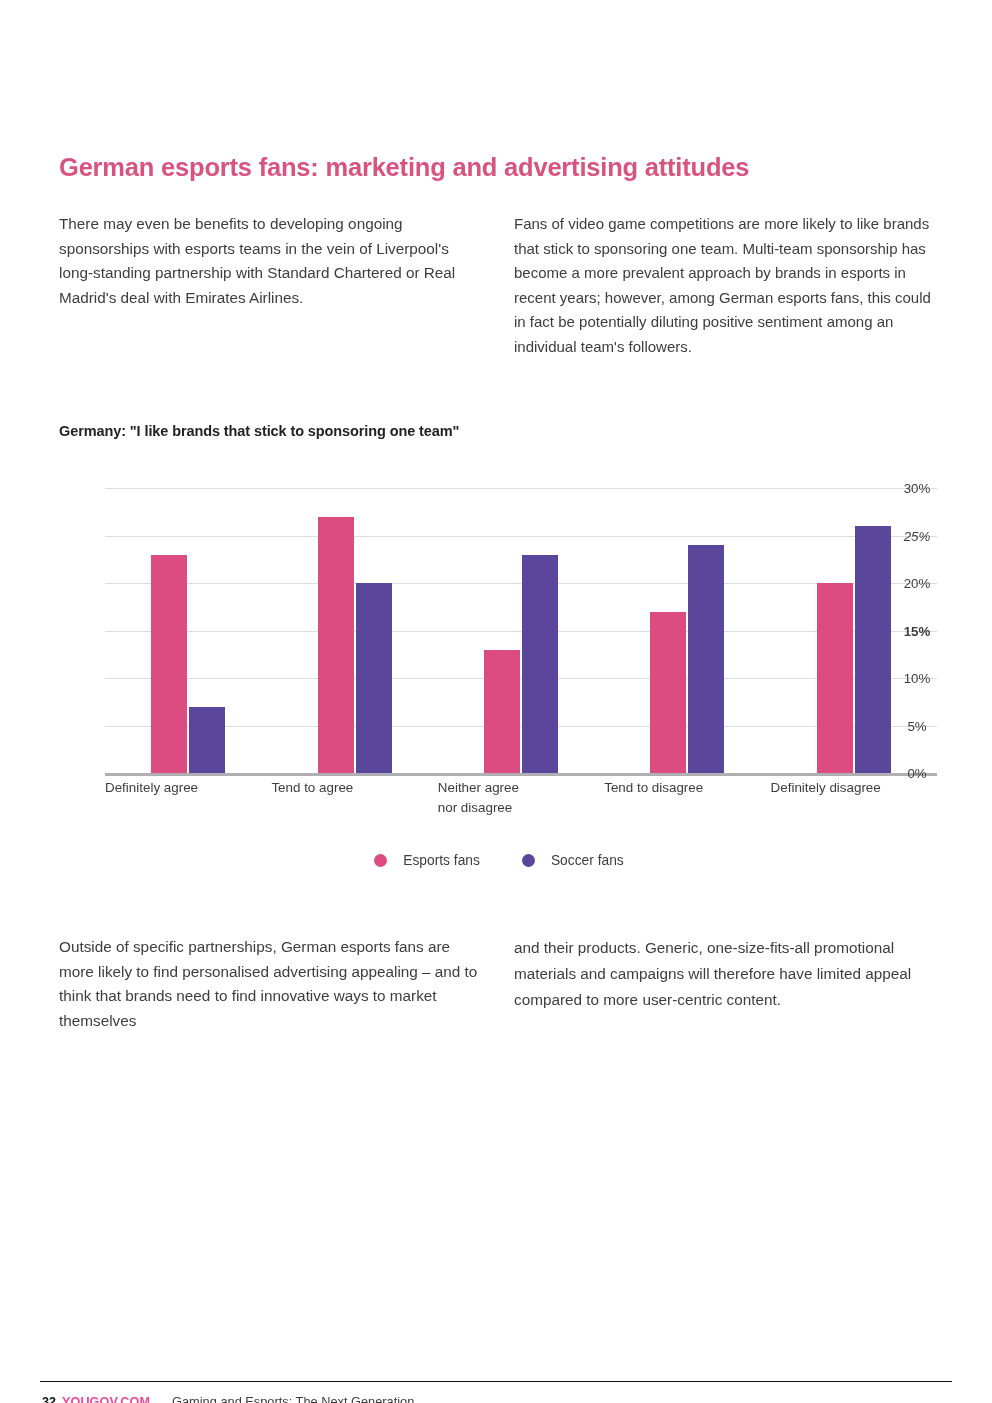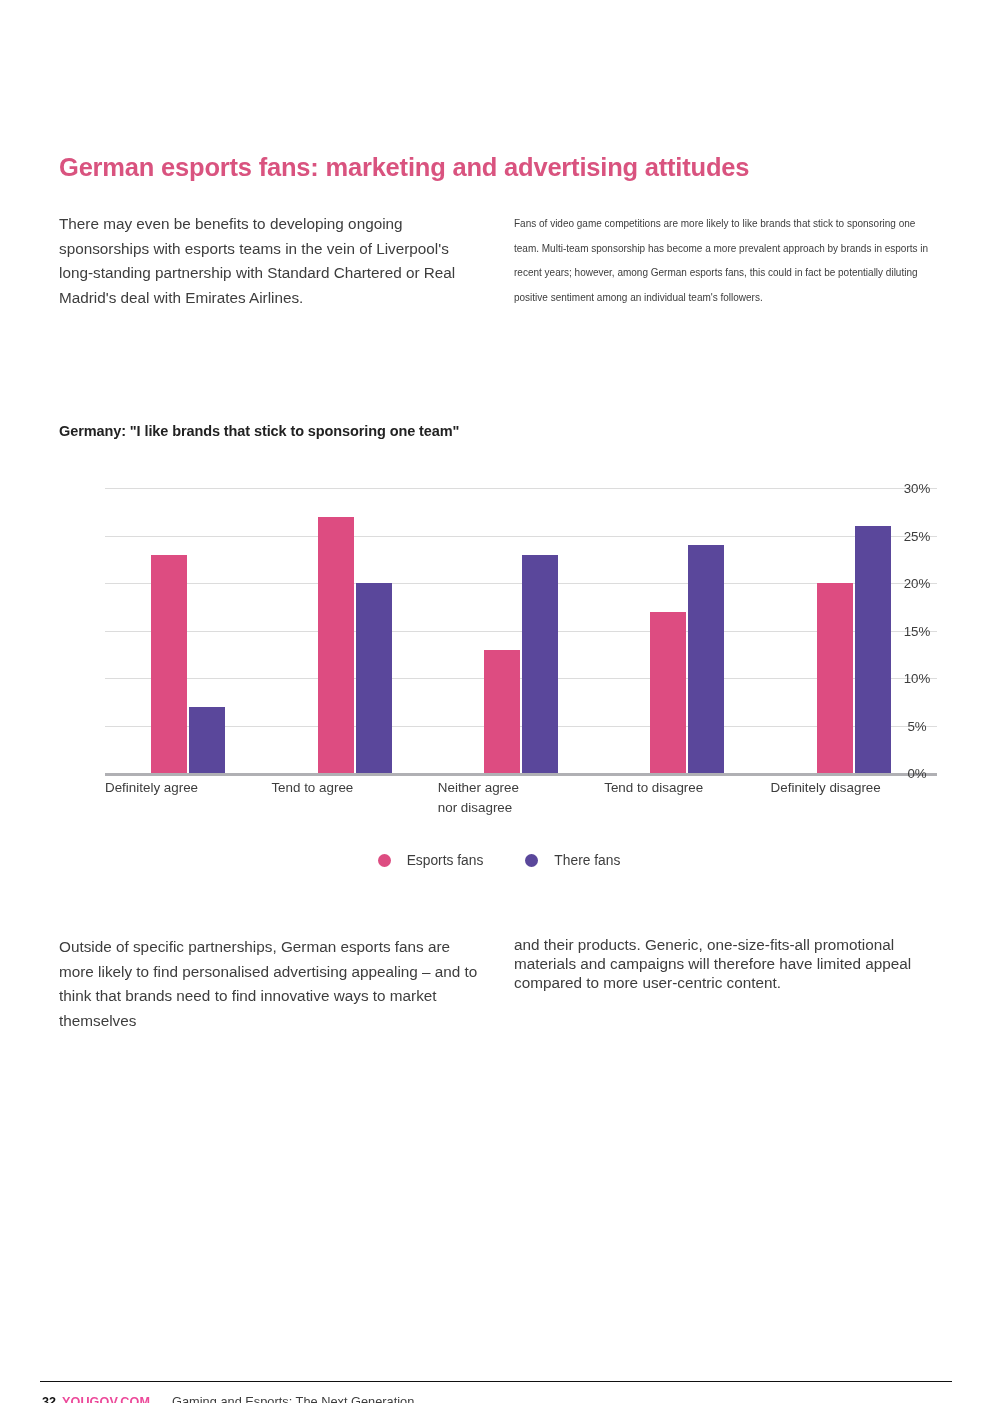--- a/index.html
+++ b/index.html
@@ -47,21 +47,21 @@
     width: 420px;
     font-size: 15.3px;
     line-height: 24.6px;
     color: #3d3d3d;
   }
   .intro-col-right {
     position: absolute;
     left: 514px;
     top: 172px;
     width: 425px;
-    font-size: 10px;
+    font-size: 15px;
     line-height: 24.6px;
     color: #3d3d3d;
   }
 
   
   .chart-title {
     position: absolute;
     left: 59px;
     top: 383px;
     font-size: 14.5px;
@@ -180,21 +180,21 @@
     font-size: 15.3px;
     line-height: 24.6px;
     color: #3d3d3d;
   }
   .outro-col-right {
     position: absolute;
     left: 514px;
     top: 895px;
     width: 425px;
     font-size: 15.3px;
-    line-height: 19px;
+    line-height: 26px;
     color: #3d3d3d;
   }
 
   
   .footer-rule {
     position: absolute;
     left: 40px;
     top: 1341px;
     width: 912px;
     height: 1px;
@@ -270,44 +270,44 @@
           </div>
           <div class="group" style="left: 665.6px; width: 166.4px;">
             <div class="bar esports" title="Esports fans: 20%" style="height: 190px; background: rgb(221, 76, 129);"></div>
             <div class="bar soccer" title="Soccer fans: 26%" style="height: 247px; background: rgb(90, 71, 155);"></div>
           </div>
         </div>
     </div>
 
     <div id="ytick-layer">
         <div class="ytick" style="top: 13px;">30%</div>
-        <div class="ytick" style="top: 60.5px;">25%</div>
+        <div class="ytick" style="top: 60.5px; font-style: italic;">25%</div>
         <div class="ytick" style="top: 108px;">20%</div>
-        <div class="ytick" style="top: 155.5px;">15%</div>
+        <div class="ytick" style="top: 155.5px; font-weight: bold;">15%</div>
         <div class="ytick" style="top: 203px;">10%</div>
         <div class="ytick" style="top: 250.5px;">5%</div>
         <div class="ytick" style="top: 298px;">0%</div>
       </div>
     <div id="xlabel-layer">
         <div class="xlabel" style="left: 46px; width: 166.4px;">Definitely agree</div>
         <div class="xlabel" style="left: 212.4px; width: 166.4px;">Tend to agree</div>
         <div class="xlabel" style="left: 378.8px; width: 166.4px;">Neither agree
 nor disagree</div>
         <div class="xlabel" style="left: 545.2px; width: 166.4px;">Tend to disagree</div>
         <div class="xlabel" style="left: 711.6px; width: 166.4px;">Definitely disagree</div>
       </div>
 
     <div class="legend" id="legend">
         <div class="legend-item">
           <span class="legend-swatch" style="background: rgb(221, 76, 129);"></span>
           <span>Esports fans</span>
         </div>
         <div class="legend-item">
           <span class="legend-swatch" style="background: rgb(90, 71, 155);"></span>
-          <span>There fans</span>
+          <span>Soccer fans</span>
         </div>
       </div>
   </div>
 
   <p class="outro-col-left">Outside of specific partnerships, German esports fans are more likely to find personalised advertising appealing – and to think that brands need to find innovative ways to market themselves</p>
   <p class="outro-col-right">and their products. Generic, one-size-fits-all promotional materials and campaigns will therefore have limited appeal compared to more user-centric content.</p>
 
   <div class="footer-rule"></div>
   <div class="footer">
     <span class="footer-page">32</span>

